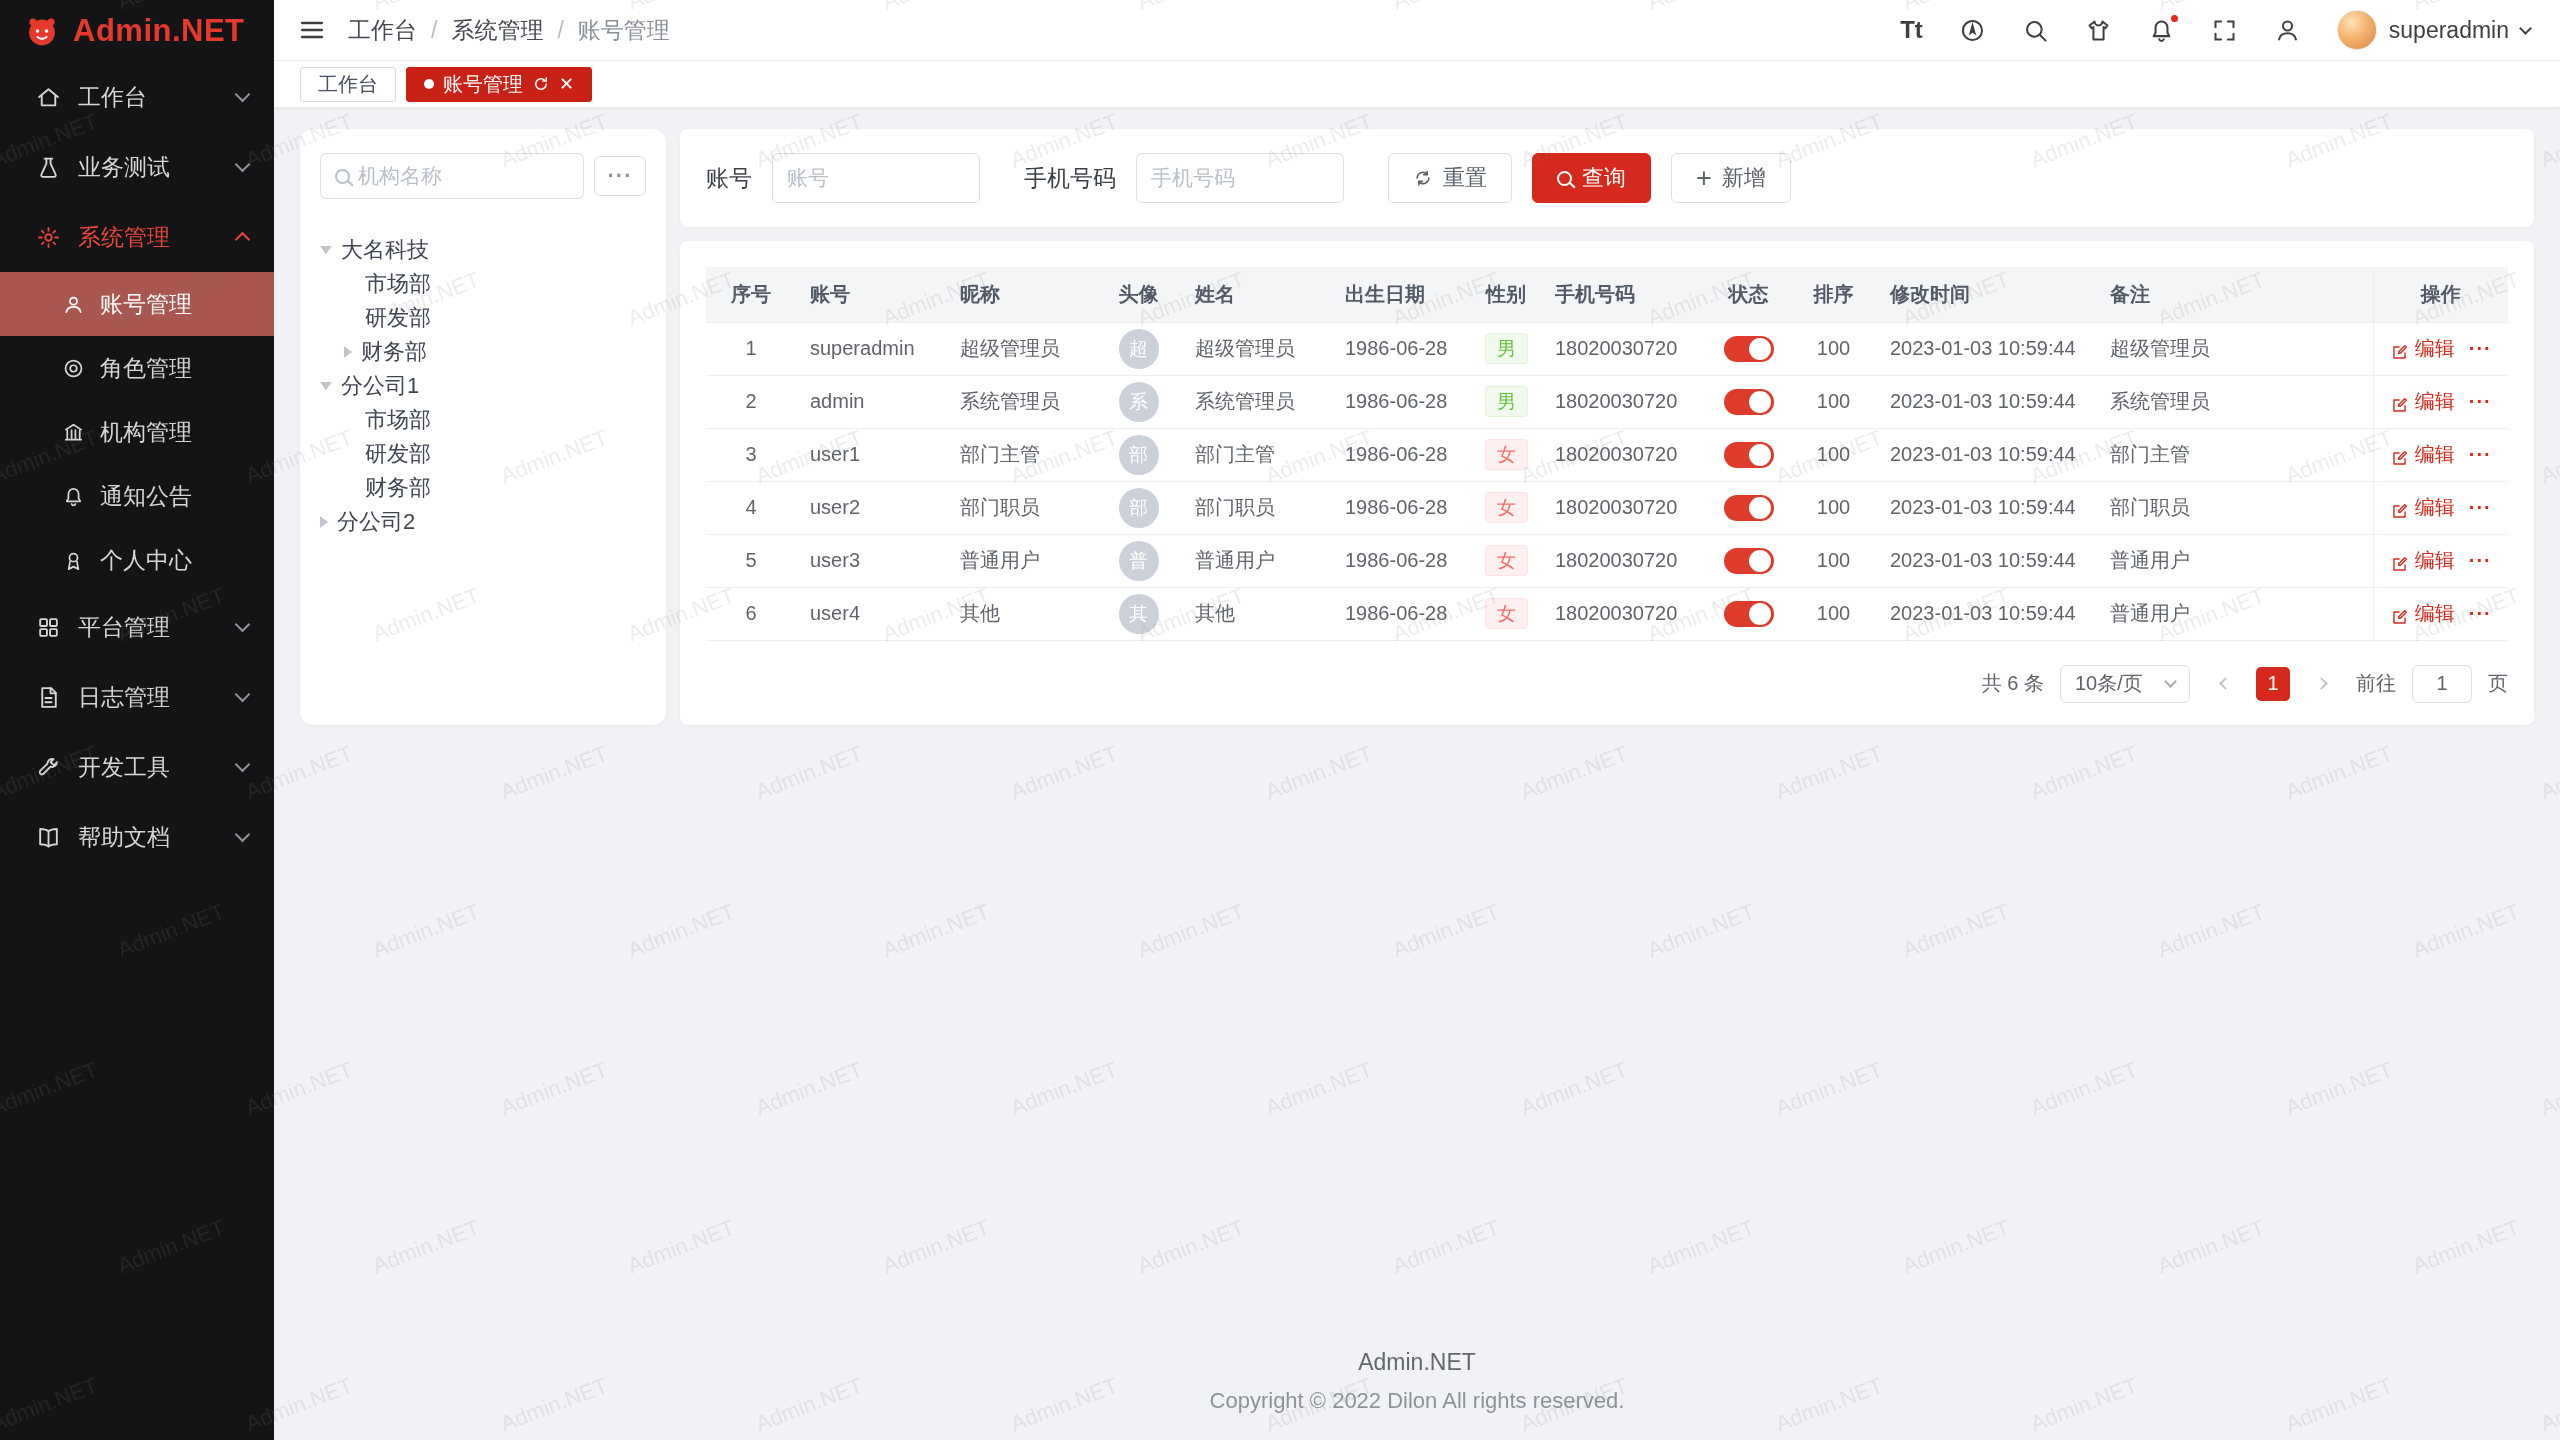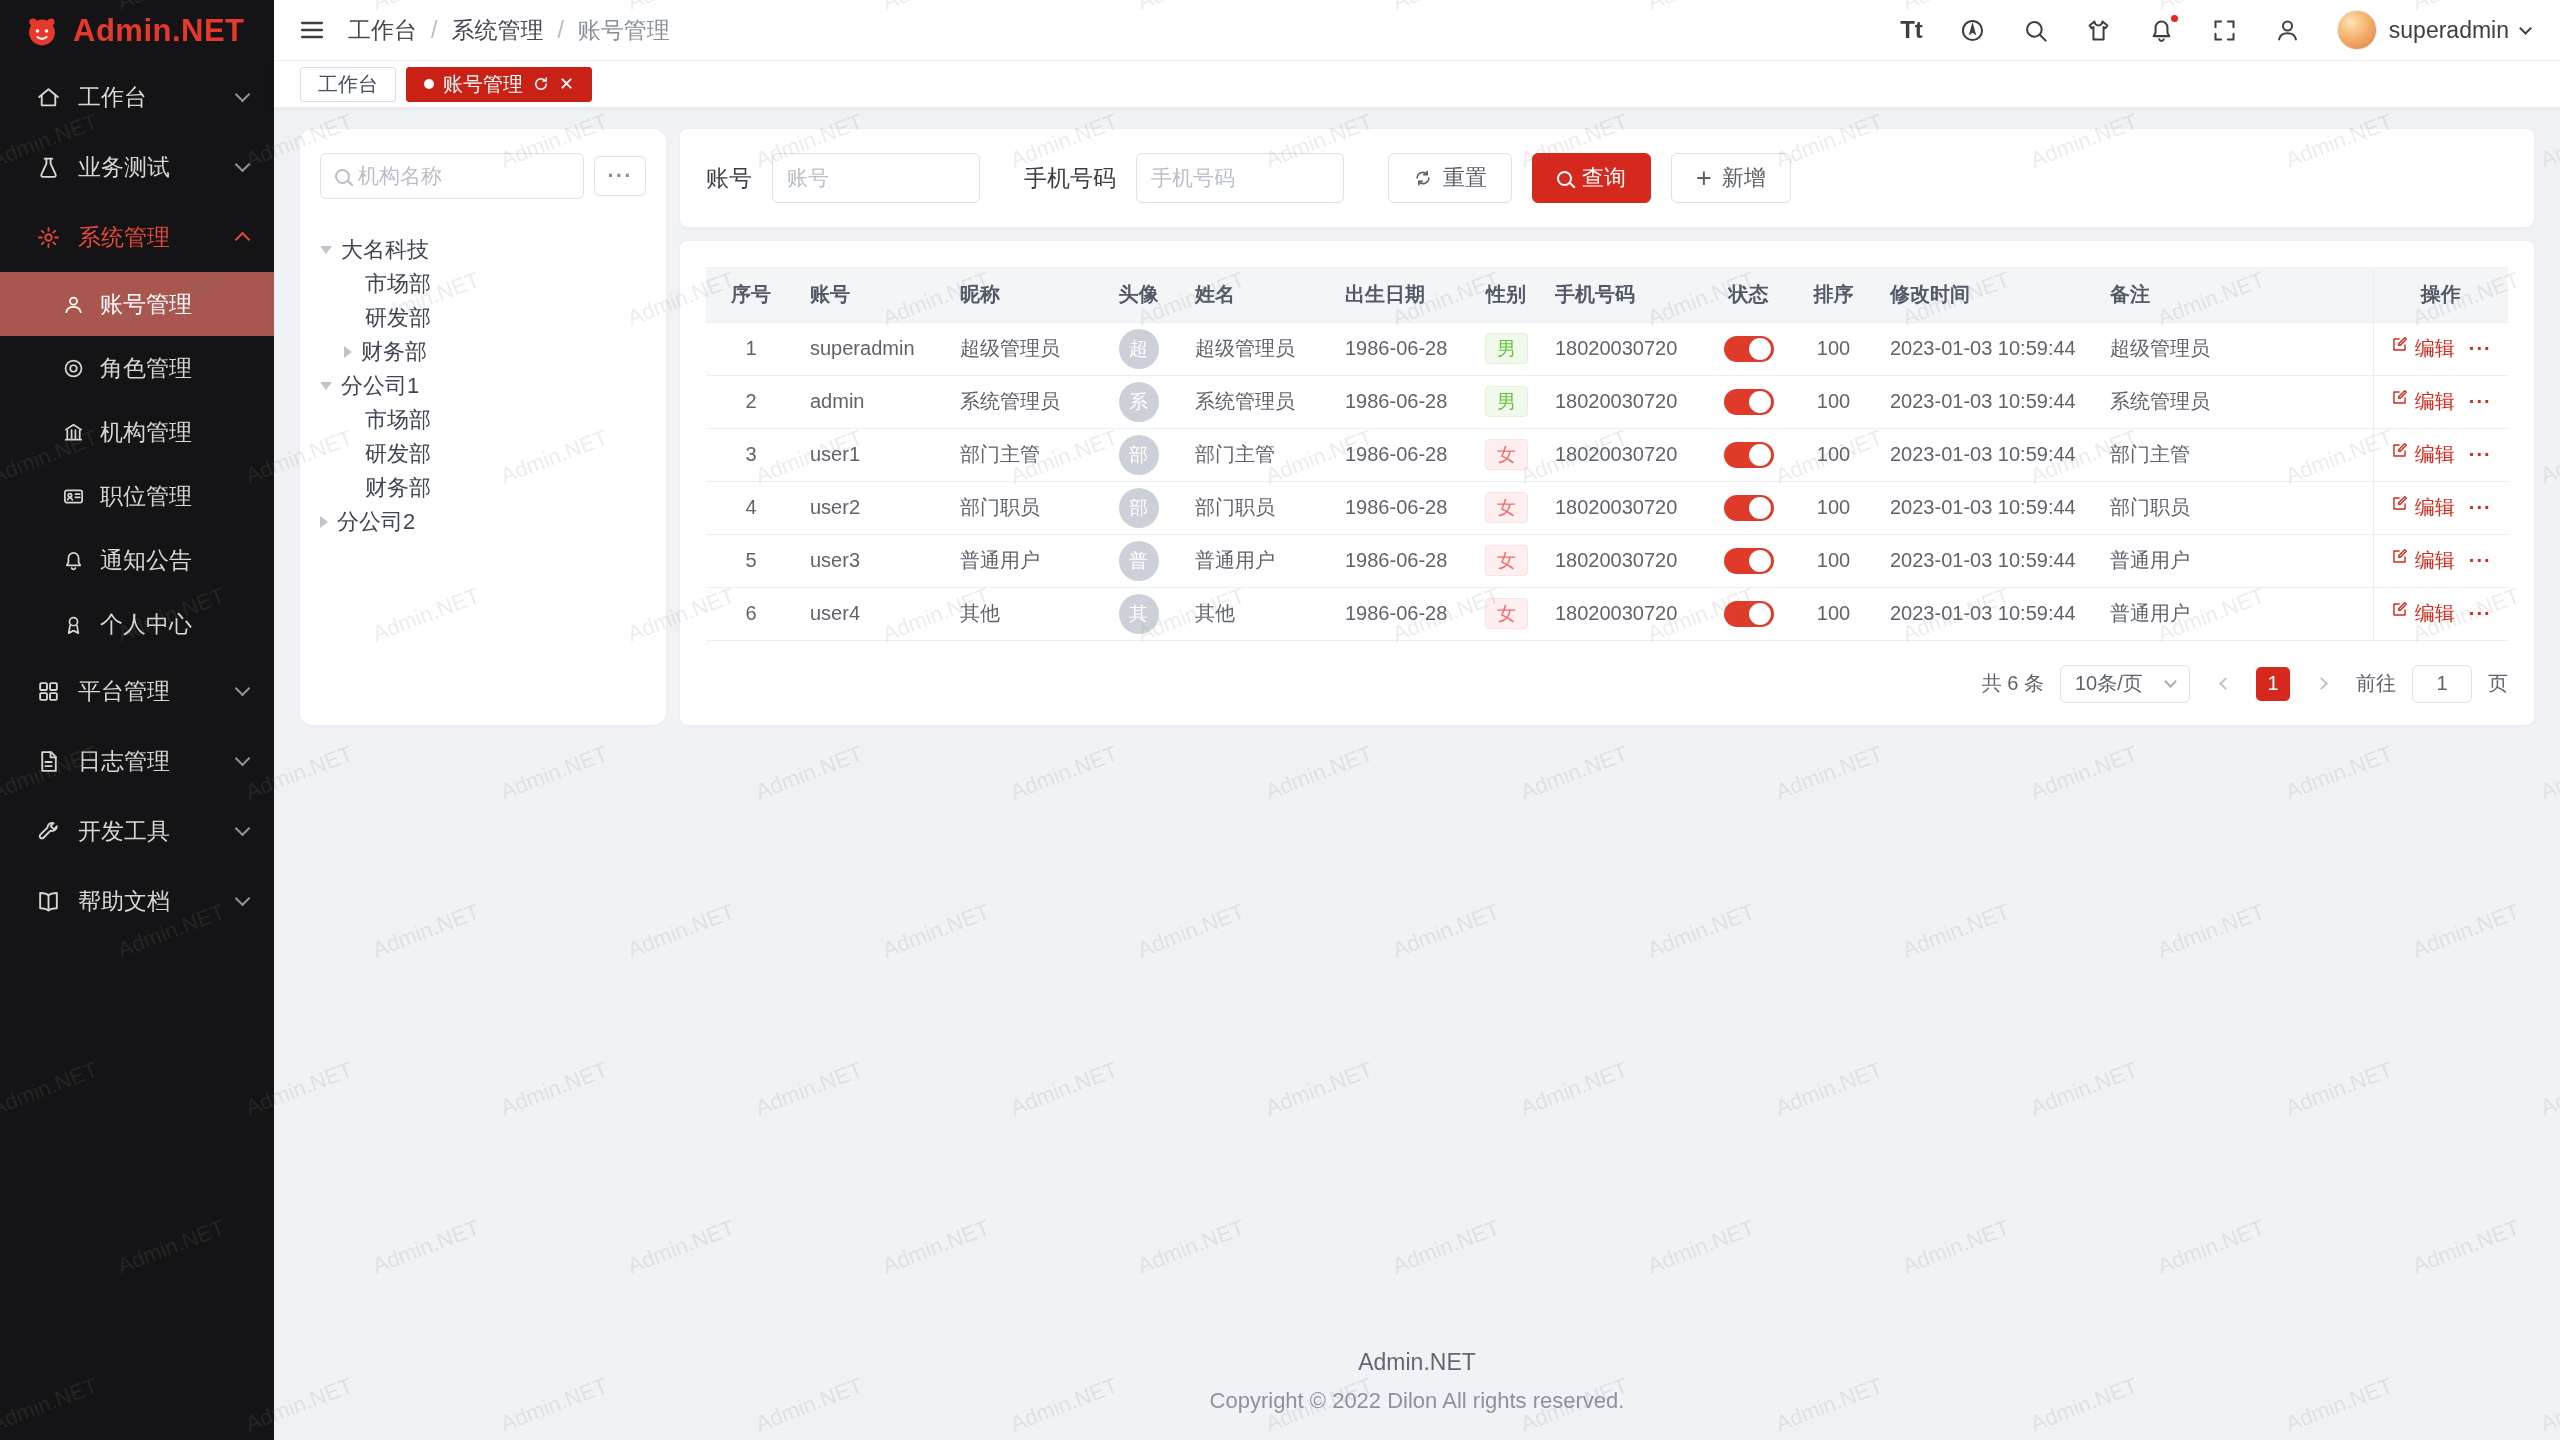--- a/index.html
+++ b/index.html
@@ -102,21 +102,21 @@
   td{height:53px;padding:0 14px;border-bottom:1px solid var(--tborder);white-space:nowrap;overflow:hidden;}
   .center{text-align:center;}
   .avatar-sm{width:40px;height:40px;border-radius:50%;background:#ccd1d9;color:#fff;display:inline-flex;align-items:center;justify-content:center;font-size:19px;vertical-align:middle;}
   .tag{display:inline-block;padding:3px 11px;border-radius:4px;font-size:19px;line-height:1.25;}
   .tag.male{background:#f0f9eb;color:#67c23a;border:1px solid #e1f3d8;}
   .tag.female{background:#fef0f0;color:#f56c6c;border:1px solid #fde2e2;}
   .toggle{display:inline-block;width:50px;height:26px;border-radius:13px;background:#df3b2a;position:relative;cursor:pointer;vertical-align:middle;}
   .toggle::after{content:"";position:absolute;top:2px;right:3px;width:22px;height:22px;border-radius:50%;background:#fff;}
   .op-col{border-left:1px solid var(--tborder);}
   .op-cell{display:flex;align-items:center;justify-content:center;gap:14px;}
-  .edit-link{display:inline-flex;align-items:flex-start;gap:6px;color:var(--red);cursor:pointer;}
+  .edit-link{display:inline-flex;align-items:flex-end;gap:6px;color:var(--red);cursor:pointer;}
   .edit-link svg{width:19px;height:19px;}
   .more-dots{color:var(--red);cursor:pointer;font-weight:bold;letter-spacing:1px;}
 
   
   .pagination{display:flex;justify-content:flex-end;align-items:center;gap:16px;margin-top:24px;color:var(--text2);font-size:20px;}
   .psize{height:38px;min-width:130px;border:1px solid var(--border);border-radius:6px;display:flex;align-items:center;justify-content:space-between;gap:10px;padding:0 14px;cursor:pointer;}
   .pchev{width:9px;height:9px;border-right:2px solid #a8adb5;border-bottom:2px solid #a8adb5;transform:rotate(45deg);margin-top:-4px;flex-shrink:0;}
   .parrow{width:34px;height:34px;display:flex;align-items:center;justify-content:center;cursor:pointer;}
   .parrow .chev{width:9px;height:9px;border-color:#c0c4cc;}
   .chev.left{transform:rotate(135deg);margin-left:4px;}
@@ -193,28 +193,20 @@
             <circle cx="12" cy="12" r="3.4"></circle>
           </svg>
         <span>角色管理</span>
       </div>
       <div class="submenu-item">
         <svg viewBox="0 0 24 24" fill="none" stroke="currentColor" stroke-width="1.8" stroke-linecap="round" stroke-linejoin="round">
             <path d="M4 9 12 4l8 5"></path>
             <path d="M5.5 9.5V18M10 9.5V18M14 9.5V18M18.5 9.5V18M4 19.5h16"></path>
           </svg>
         <span>机构管理</span>
-      </div>
-      <div class="submenu-item">
-        <svg viewBox="0 0 24 24" fill="none" stroke="currentColor" stroke-width="1.8" stroke-linecap="round">
-            <rect x="3" y="5.5" width="18" height="13" rx="2"></rect>
-            <circle cx="8.3" cy="10.8" r="1.8"></circle>
-            <path d="M5.8 15.5c.4-1.4 1.4-2 2.5-2s2.1.6 2.5 2M14 9.5h4.5M14 13h4.5"></path>
-          </svg>
-        <span>职位管理</span>
       </div>
       <div class="submenu-item">
         <svg viewBox="0 0 24 24" fill="none" stroke="currentColor" stroke-width="1.8" stroke-linejoin="round" stroke-linecap="round">
             <path d="M12 4a5.3 5.3 0 0 0-5.3 5.3V14l-1.7 3h14L17.3 14V9.3A5.3 5.3 0 0 0 12 4z"></path>
             <path d="M10 19.8a2.1 2.1 0 0 0 4 0"></path>
           </svg>
         <span>通知公告</span>
       </div>
       <div class="submenu-item">
         <svg viewBox="0 0 24 24" fill="none" stroke="currentColor" stroke-width="1.8" stroke-linejoin="round">

